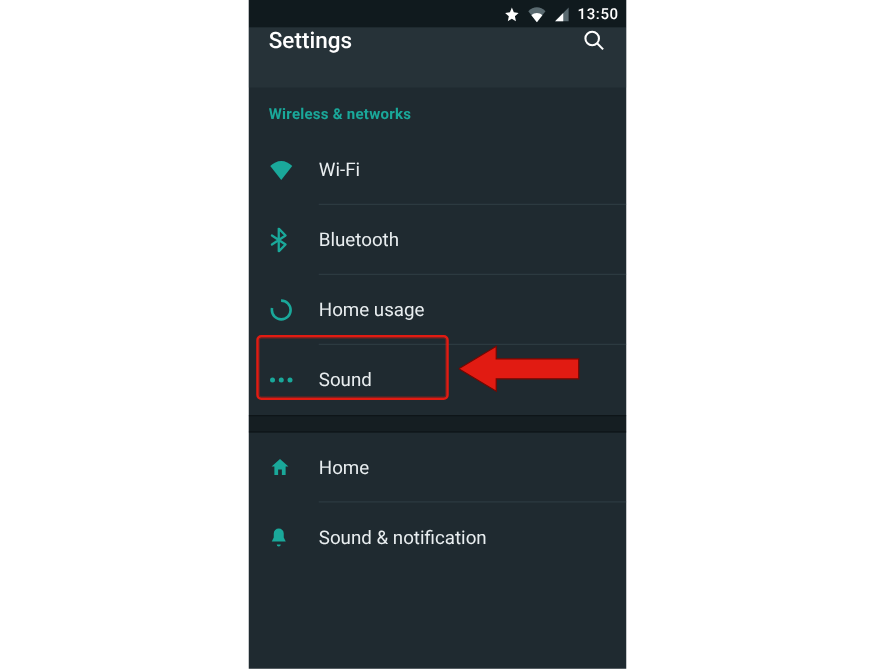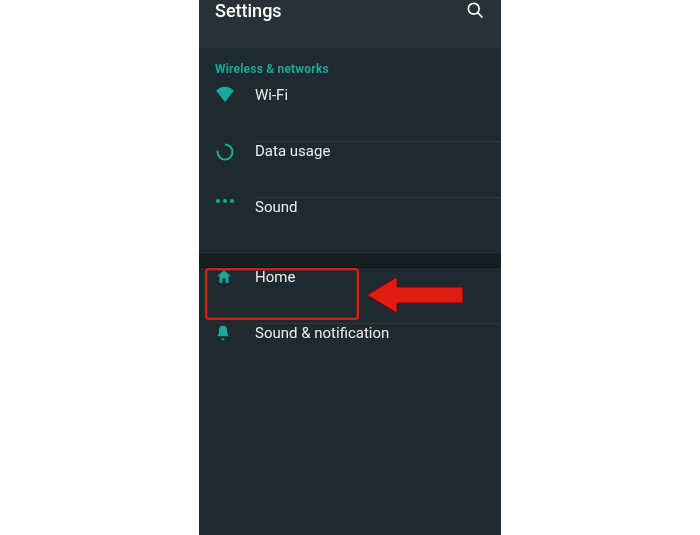--- a/index.html
+++ b/index.html
@@ -52,21 +52,21 @@
     color: #1aa89a;
     font-size: 12px;
     font-weight: 700;
     padding: 14px 0 10px 16px;
     letter-spacing: 0.2px;
   }
   
   .list { }
   .row {
     display: flex;
-    align-items: flex-start;
+    align-items: center;
     height: 56px;
     padding-left: 16px;
     position: relative;
   }
   .row .icon {
     width: 40px;
     display: flex;
     align-items: center;
     justify-content: flex-start;
     color: #1aa89a;
@@ -101,20 +101,40 @@
   .arrow {
     position: absolute;
     pointer-events: none;
   }
 </style>
 </head>
 <body>
 
 <div class="phone">
 
+  <div class="status-bar">
+    <span>
+      <svg width="13" height="13" viewBox="0 0 24 24" fill="#ffffff">
+          <path d="M12 2l2.9 6.9L22 10l-5.5 4.8L18 22l-6-3.6L6 22l1.5-7.2L2 10l7.1-1.1z"></path>
+        </svg>
+    </span>
+    <span>
+      <svg width="15" height="13" viewBox="0 0 24 20">
+          <path d="M12 20L1 6C4 3 8 1 12 1s8 2 11 5L12 20z" fill="#5a6a70"></path>
+          <path d="M12 20L5 11c2-1.8 4.4-2.8 7-2.8s5 1 7 2.8L12 20z" fill="#ffffff"></path>
+        </svg>
+    </span>
+    <span>
+      <svg width="13" height="13" viewBox="0 0 24 24">
+          <path d="M2 22L22 2v20H2z" fill="#5a6a70"></path>
+          <path d="M2 22L14 10v12H2z" fill="#ffffff"></path>
+        </svg>
+    </span>
+    <span class="time">13:50</span>
+  </div>
 
   <div class="app-bar">
     <span class="title">Settings</span>
     <span class="search">
       <svg width="20" height="20" viewBox="0 0 24 24" fill="none" stroke="#ffffff" stroke-width="2">
           <circle cx="10.5" cy="10.5" r="6.5"></circle>
           <line x1="21" y1="21" x2="15.2" y2="15.2"></line>
         </svg>
     </span>
   </div>
@@ -126,28 +146,37 @@
     <div class="row">
       <span class="icon">
         <svg width="20" height="16" viewBox="0 0 24 20" fill="#1aa89a">
             <path d="M12 20L1 6C4 3 8 1 12 1s8 2 11 5L12 20z"></path>
           </svg>
       </span>
       <span class="label">Wi-Fi</span>
       <div class="divider"></div>
     </div>
 
+    <div class="row">
+      <span class="icon">
+        <svg width="16" height="20" viewBox="0 0 14 22" fill="none" stroke="#1aa89a" stroke-width="2" stroke-linejoin="round" stroke-linecap="round">
+            <path d="M7 1v20l6-6-12-8m0 8l12-8-6-6"></path>
+          </svg>
+      </span>
+      <span class="label">Bluetooth</span>
+      <div class="divider"></div>
+    </div>
 
     <div class="row">
       <span class="icon">
         <svg width="20" height="20" viewBox="0 0 24 24" fill="none" stroke="#1aa89a" stroke-width="2.5">
             <circle cx="12" cy="12" r="9" stroke-dasharray="44 12" transform="rotate(-90 12 12)"></circle>
           </svg>
       </span>
-      <span class="label">Data usage</span>
+      <span class="label">Home usage</span>
       <div class="divider"></div>
     </div>
 
     <div class="row">
       <span class="icon">
         <svg width="20" height="6" viewBox="0 0 20 6" fill="#1aa89a">
             <circle cx="3" cy="3" r="2"></circle>
             <circle cx="10" cy="3" r="2"></circle>
             <circle cx="17" cy="3" r="2"></circle>
           </svg>

